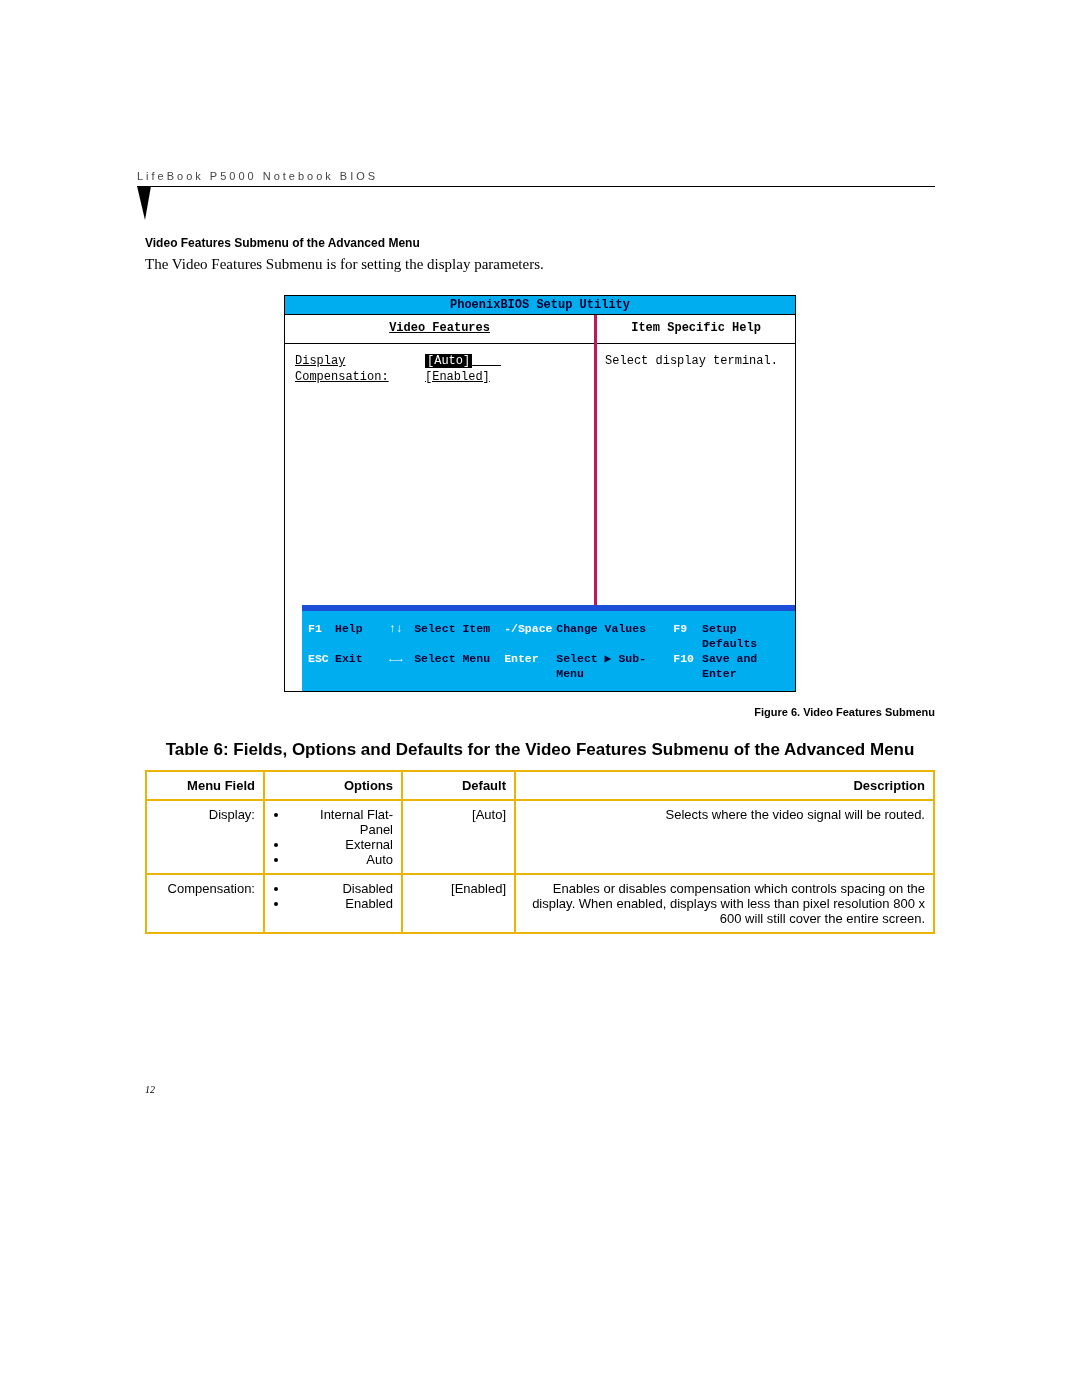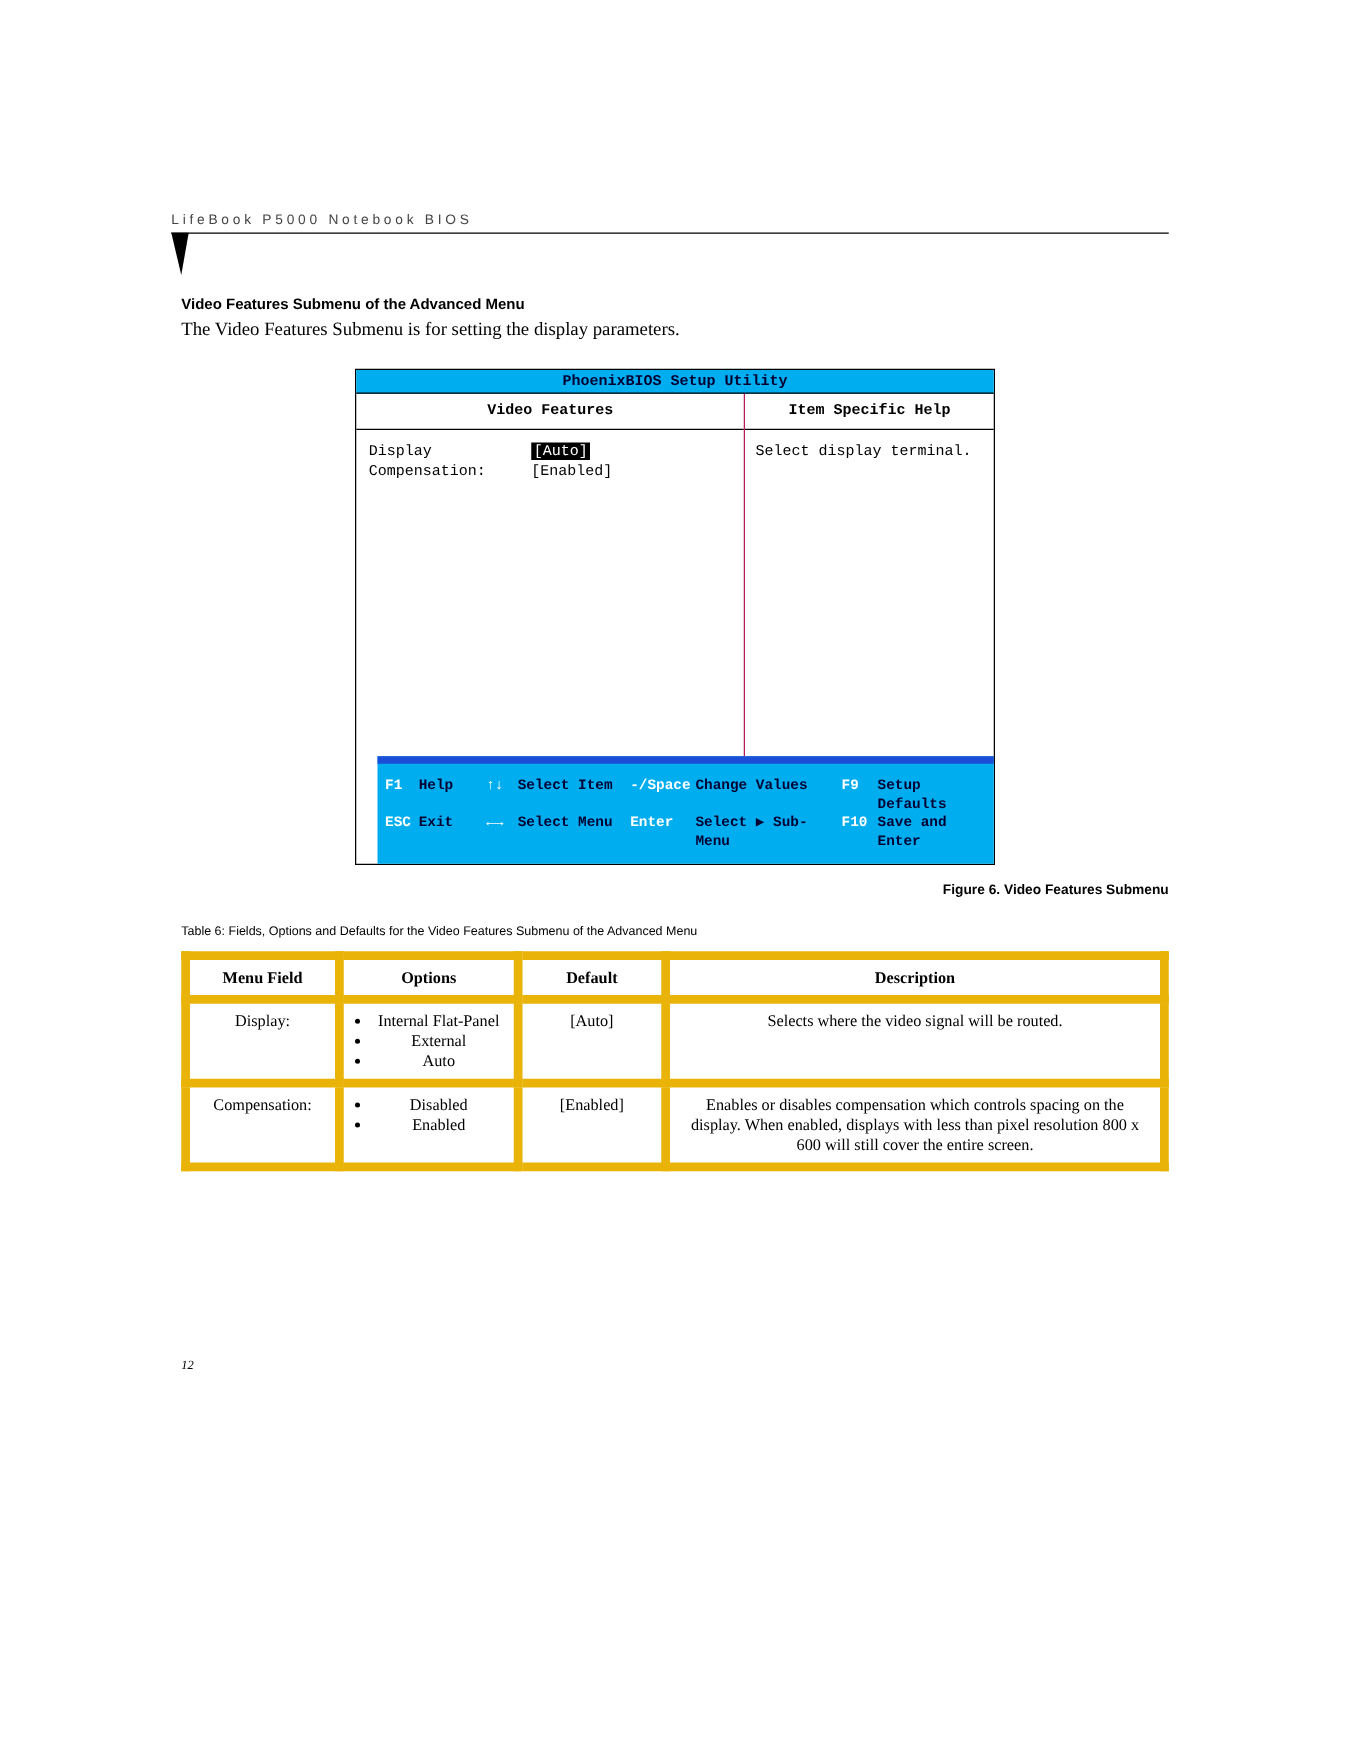--- a/index.html
+++ b/index.html
@@ -74,22 +74,23 @@
     margin-left: 70px;
     border: 1px solid #000;
     border-bottom: none;
   }
   .bios-body {
     display: flex;
     min-height: 290px;
   }
   .bios-left {
     flex: 1.6;
-    border-right: 1px solid #be185d;
+    border-right: 3px solid #be185d;
     padding: 6px 8px 6px 10px;
+    text-decoration: underline;
   }
   .bios-right {
     flex: 1;
     padding: 6px 8px;
   }
   .bios-subhead {
     text-align: center;
     font-weight: bold;
     padding: 2px 0 8px 0;
     border-bottom: 1px solid #000;
@@ -129,38 +130,37 @@
   .bf-key4 { color: #fff; width: 32px; }
   .bf-txt4 { color: #003; }
   .fig-caption {
     text-align: right;
     font-family: Arial, sans-serif;
     font-size: 11px;
     font-weight: bold;
     margin-bottom: 22px;
   }
   .table-title {
-    text-align: left;
-    font-family: Arial, sans-serif;
-    font-weight: normal;
-    font-size: 10px;
+    text-align: center;
+    font-family: Arial, sans-serif;
+    font-weight: bold;
+    font-size: 17px;
     margin-bottom: 10px;
   }
   table.spec {
     border-collapse: collapse;
     width: 100%;
     font-family: Arial, sans-serif;
     font-size: 13px;
   }
   table.spec th, table.spec td {
-    border: 7px solid #eab308;
+    border: 2px solid #eab308;
     padding: 6px 8px;
-    text-align: center;
+    text-align: right;
     vertical-align: top;
-    font-family: Liberation Serif, serif;
   }
   table.spec th { font-weight: bold; }
   .col-field { width: 100px; }
   .col-opt   { width: 120px; }
   .col-def   { width: 95px; }
   ul.opts { margin: 0; padding-left: 16px; }
   ul.opts li { margin: 0; padding: 0; }
   .page-number {
     font-style: italic;
     font-size: 10px;

